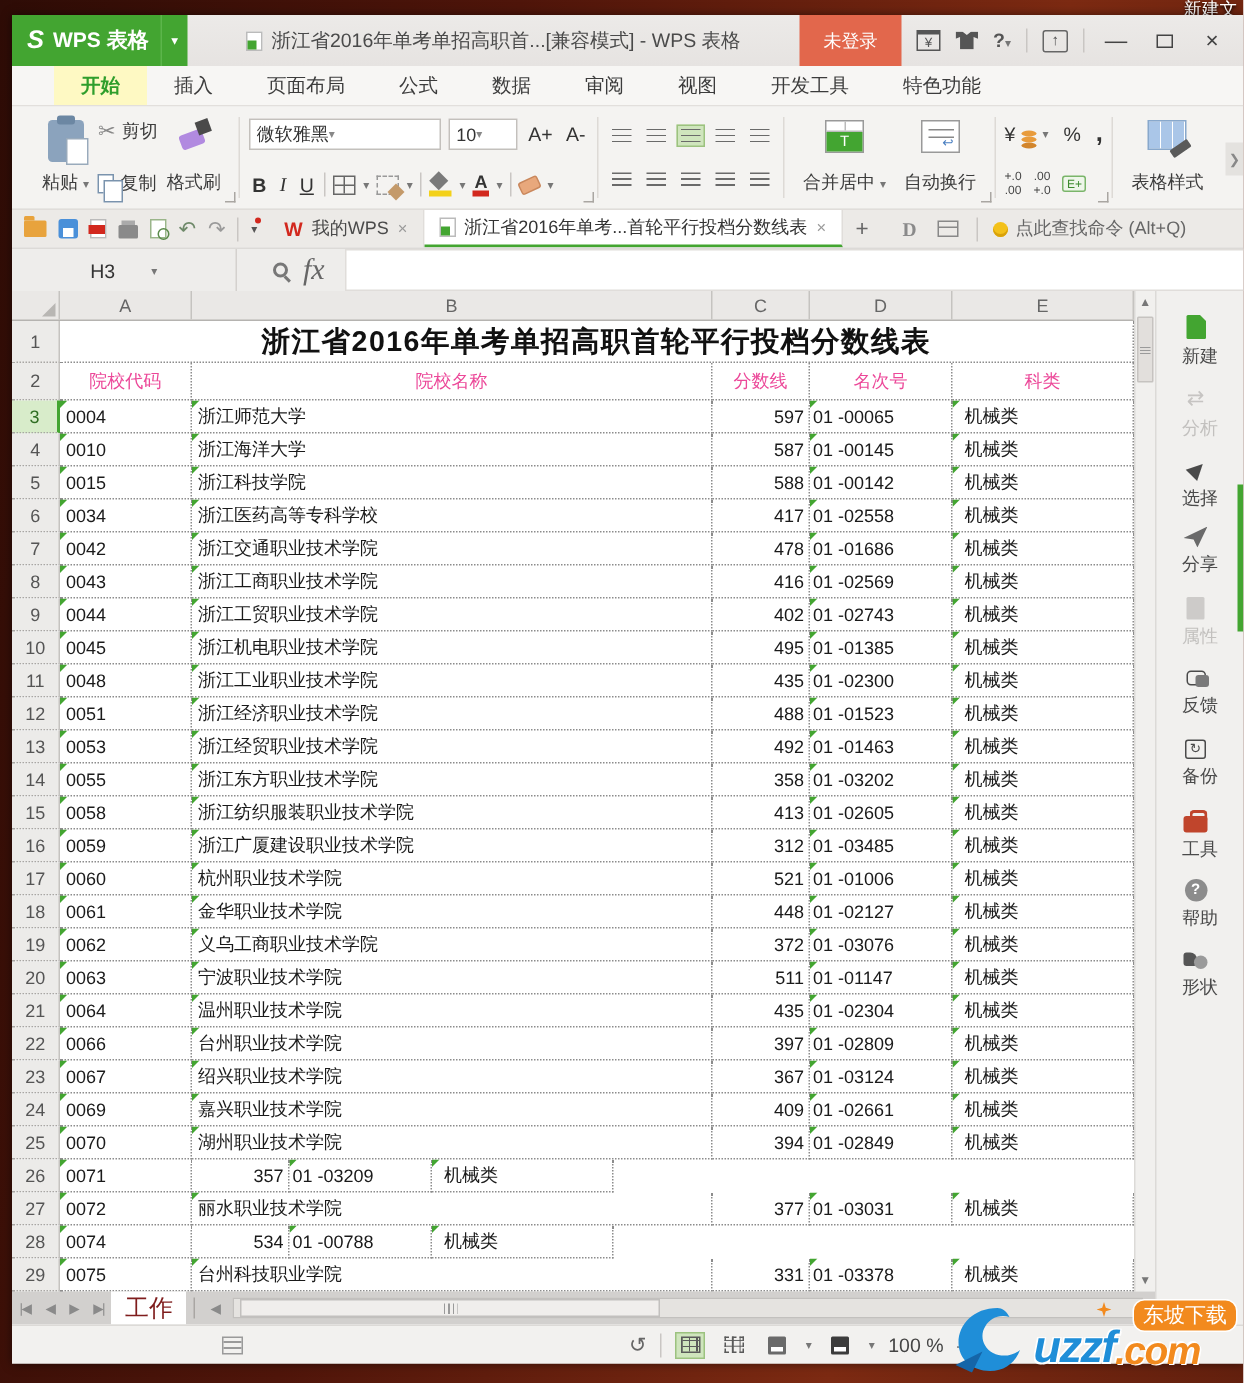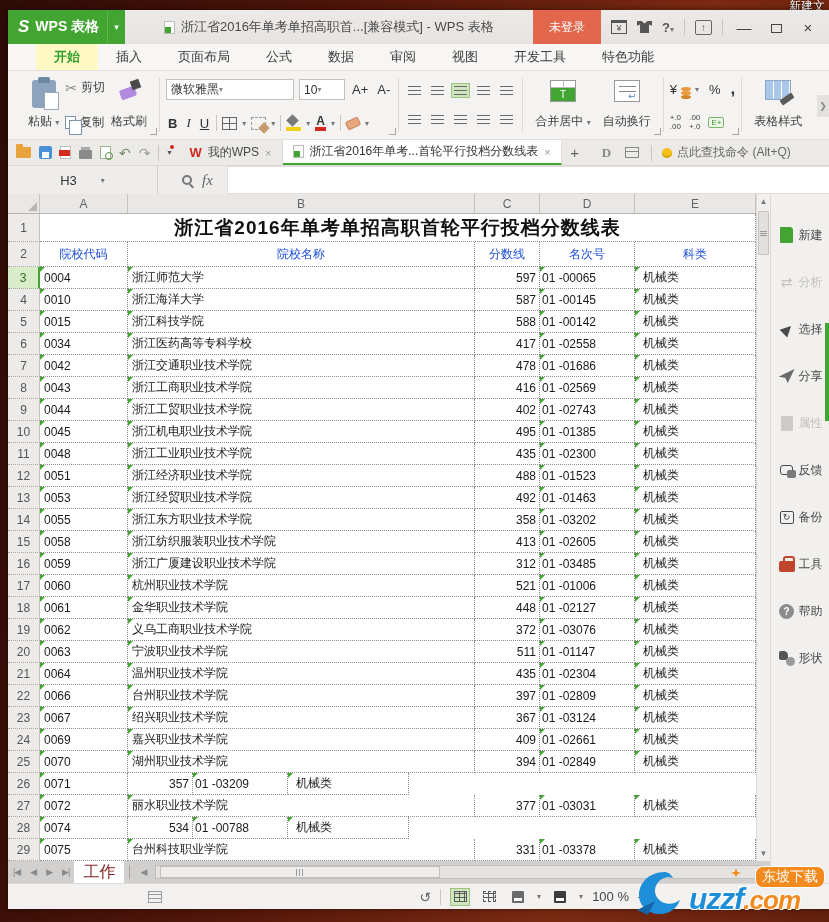--- a/index.html
+++ b/index.html
@@ -115,53 +115,53 @@
 .dicon{font-weight:900;font-size:13px;color:#8a8a8a;font-family:"Liberation Serif",serif;}
 .tablist{width:14px;height:11px;border:1px solid #888;background:linear-gradient(#888,#888) 0 3px/100% 1px no-repeat;position:relative;}
 .findcmd{display:flex;align-items:center;gap:5px;margin-left:10px;font-size:12px;color:#666;}
 .bulb{width:10px;height:10px;background:#f3c11a;border-radius:50%;box-shadow:inset 0 -2px 0 #d9a20a;}
 
 
 .formulabar{position:absolute;left:0;top:155px;width:100%;height:29px;background:#eeedeb;border-top:1px solid #dcdad7;display:flex;align-items:stretch;}
 .namebox{width:150px;display:flex;align-items:center;justify-content:center;gap:24px;font-size:13px;color:#333;border-right:1px solid #d4d1ce;}
 .mag{width:10px;height:10px;border:2px solid #777;border-radius:50%;position:relative;margin:0 10px 0 24px;align-self:center;}
 .mag::after{content:"";position:absolute;right:-4px;bottom:-4px;width:5px;height:2px;background:#777;transform:rotate(45deg);}
-.fx{font-family:"Liberation Serif",serif;font-style:italic;font-size:15px;color:#666;align-self:center;margin-right:14px;}
+.fx{font-family:"Liberation Serif",serif;font-style:italic;font-size:20px;color:#666;align-self:center;margin-right:14px;}
 .finput{flex:1;background:#fff;border:1px solid #e0ddda;border-right:none;}
 
 
 .sheetarea{position:absolute;left:0;top:184px;width:762px;height:667px;background:#fff;}
 .chead{display:flex;height:20px;background:#eae8e6;border-bottom:1px solid #b5b3b0;}
 .corner{width:32px;border-right:1px solid #c5c3c0;position:relative;}
 .corner::after{content:"";position:absolute;right:2px;bottom:2px;border-left:9px solid transparent;border-bottom:9px solid #b8b6b3;}
 .ch{display:flex;align-items:center;justify-content:center;font-size:12px;color:#666;border-right:1px solid #c5c3c0;}
 .wa{width:88px;} .wb{width:347px;} .wc{width:65px;} .wd{width:95px;} .we{width:121px;}
 .rh{width:32px;background:#ecebe9;border-right:1px solid #c5c3c0;border-bottom:1px dotted #a8a6a3;display:flex;align-items:center;justify-content:center;font-size:12px;color:#555;flex:none;}
 .rh.active{background:#d8ecca;color:#2f6d22;border-right:2px solid #43a531;}
 .titlerow{display:flex;height:28px;}
 .tcell{width:716px;display:flex;align-items:center;justify-content:center;font-weight:bold;font-size:19px;color:#111;border-bottom:1px dotted #8c8c8c;border-right:1px dotted #8c8c8c;letter-spacing:1px;}
 .hrow{display:flex;height:25px;}
-.hcell{display:flex;align-items:center;justify-content:center;font-size:12px;color:#1d4ed8;border-bottom:1px dotted #8c8c8c;border-right:1px dotted #8c8c8c;}
+.hcell{display:flex;align-items:center;justify-content:center;font-size:12px;color:#ec4899;border-bottom:1px dotted #8c8c8c;border-right:1px dotted #8c8c8c;}
 .srow{display:flex;height:22px;}
 .cell{position:relative;display:flex;align-items:center;font-size:12px;color:#1a1a1a;border-bottom:1px dotted #8c8c8c;border-right:1px dotted #8c8c8c;overflow:hidden;}
 .cell.ca{width:88px;padding-left:4px;}
 .cell.cb{width:347px;padding-left:4px;}
 .cell.cc{width:65px;justify-content:flex-end;padding-right:3px;}
 .cell.cd{width:95px;padding-left:2px;}
 .cell.ce{width:121px;padding-left:8px;}
 .tri{position:absolute;left:0;top:0;width:0;height:0;border-top:5px solid #43a531;border-right:5px solid transparent;}
 .vscroll{position:absolute;right:0;top:0;width:14px;height:100%;background:#f1f0ee;border-left:1px solid #dcdad7;}
 .varr{height:15px;text-align:center;font-size:8px;color:#777;line-height:15px;cursor:pointer;}
 .varr.down{position:absolute;bottom:0;width:100%;}
 .vthumb{margin:2px 1px;height:44px;background:#e2dfdc;border:1px solid #c6c3c0;border-radius:1px;display:flex;align-items:center;justify-content:center;cursor:grab;}
 .vgrip{width:7px;height:5px;background:repeating-linear-gradient(0deg,#9a9a9a 0 1px,transparent 1px 2px);}
 
 
 .sidebar{position:absolute;right:0;top:184px;width:59px;height:689px;background:#f1f0ee;border-left:1px solid #dcdad7;display:flex;flex-direction:column;align-items:center;padding-top:16px;gap:13px;}
-.sbitem{display:flex;flex-direction:row;align-items:flex-end;gap:3px;font-size:12px;color:#4a4a4a;cursor:pointer;height:34px;}
+.sbitem{display:flex;flex-direction:column;align-items:flex-start;gap:3px;font-size:12px;color:#4a4a4a;cursor:pointer;height:34px;}
 .sbitem.disabled{color:#c2c0be;}
 .sgreen{position:absolute;right:0;top:313px;width:4px;height:98px;background:#43a531;}
 .ic{width:18px;height:18px;position:relative;display:flex;align-items:center;justify-content:center;}
 .ic-new{width:13px;height:16px;background:#43a531;border-radius:1px;}
 .ic-new::after{content:"";position:absolute;right:1px;top:0;border-left:5px solid transparent;border-top:5px solid #f1f0ee;}
 .glyph{font-size:14px;color:#4a4a4a;}
 .glyph.gray{color:#c6c4c2;}
 .ic-share{width:16px;height:14px;background:#6a6a6a;clip-path:polygon(0 55%,100% 0,58% 100%,42% 62%);}
 .ic-props{width:12px;height:15px;background:#cdcbc9;border-radius:1px;}
 .ic-feedback{width:13px;height:10px;border:1.5px solid #4a4a4a;border-radius:3px;}

